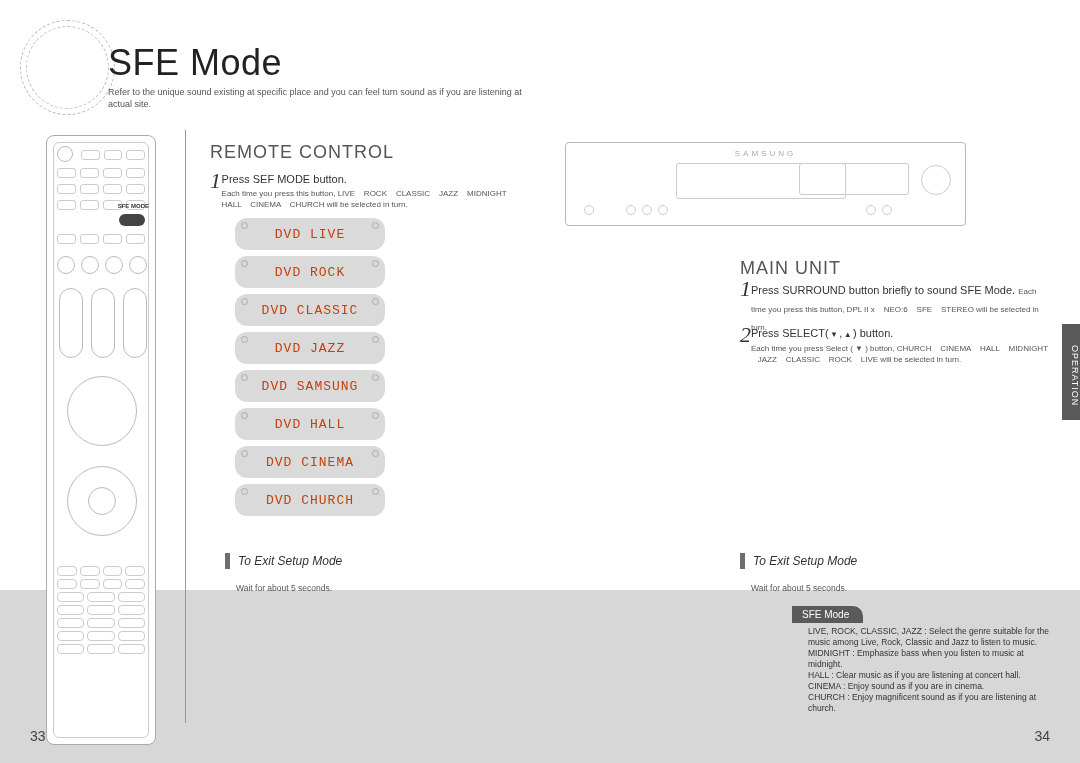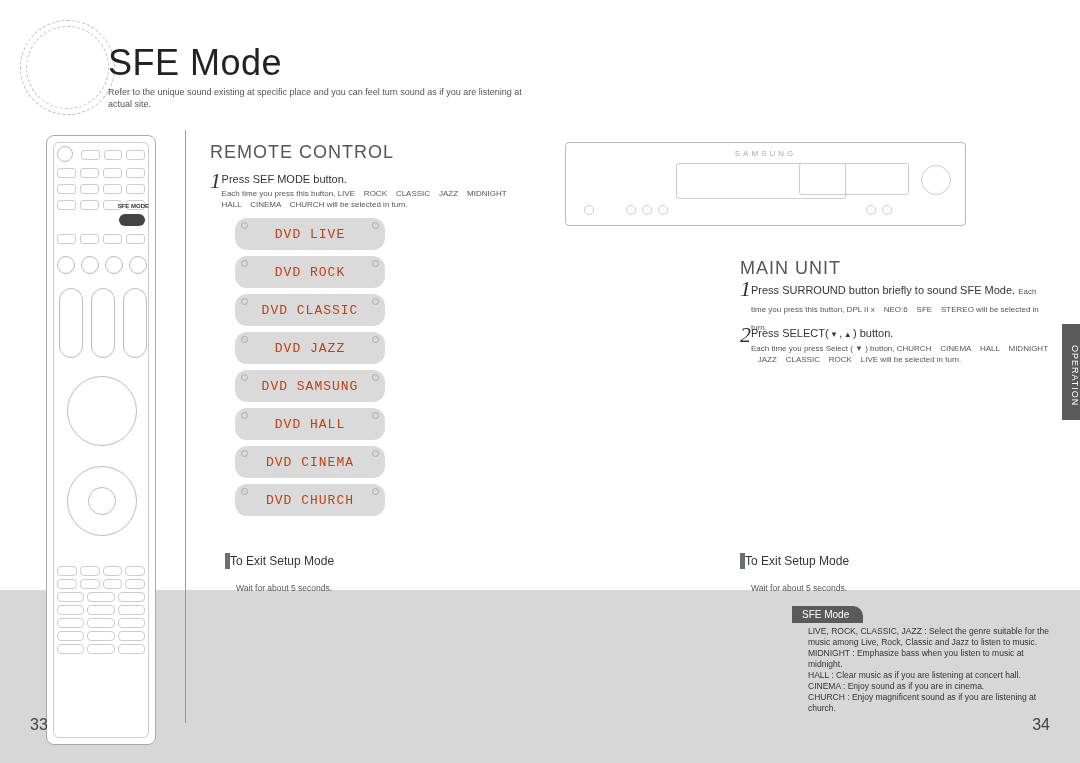--- a/index.html
+++ b/index.html
@@ -33,42 +33,42 @@
   .step .num { font-family: Georgia, 'Times New Roman', serif; font-size:22px; font-style:italic; color:#333; width:18px; line-height:18px; }
   .step .txt { font-size:11px; color:#333; line-height:14px; }
   .step .detail { font-size:8px; color:#555; line-height:11px; margin-top:2px; }
   .step1-rc { left:210px; top:172px; width:320px; }
   .lcd-list { position:absolute; left:235px; top:218px; width:150px; display:flex; flex-direction:column; gap:6px; }
   .lcd { height:32px; background:#dadada; border-radius:12px; position:relative; display:flex; align-items:center; justify-content:center; font-family: Liberation Mono, monospace; font-size:13px; letter-spacing:1px; color:#c2410c; }
   .lcd::before, .lcd::after { content:""; position:absolute; width:5px; height:5px; border:1px solid #aaa; border-radius:50%; top:4px; }
   .lcd::before { left:6px; } .lcd::after { right:6px; }
   .exit-rc { position:absolute; left:225px; top:553px; }
   .exit-mu { position:absolute; left:740px; top:553px; }
-  .exit-bar { display:flex; align-items:center; gap:0; }
+  .exit-bar { display:flex; align-items:center; gap:8px;font-style:italic; }
   .exit-bar .tick { width:5px; height:16px; background:#6a6f77; }
   .exit-bar .label { font-size:12px; color:#333; }
   .exit-note { font-size:8.5px; color:#555; margin-left:11px; margin-top:14px; }
   
   .unit-img { position:absolute; left:565px; top:142px; width:401px; height:84px; border:1px solid #b8b8b8; border-radius:4px; background:#fff; }
   .unit-img .brand { position:absolute; left:50%; top:6px; transform:translateX(-50%); font-size:8px; letter-spacing:3px; color:#aaa; }
   .unit-img .tray { position:absolute; left:110px; top:20px; width:170px; height:36px; border:1px solid #ccc; border-radius:3px; }
   .unit-img .disp { position:absolute; right:56px; top:20px; width:110px; height:32px; border:1px solid #ccc; border-radius:3px; }
   .unit-img .knob { position:absolute; right:14px; top:22px; width:30px; height:30px; border:1px solid #ccc; border-radius:50%; }
   .unit-img .jack { position:absolute; bottom:10px; width:10px; height:10px; border:1px solid #ccc; border-radius:50%; }
   .mu-heading { position:absolute; left:740px; top:258px; font-size:18px; letter-spacing:1px; color:#555; }
   .step1-mu { left:740px; top:280px; width:310px; }
   .step2-mu { left:740px; top:326px; width:310px; }
   .chev { display:inline-block; font-size:9px; vertical-align:middle; }
   
   .sidetab { position:absolute; right:0; top:324px; width:18px; height:96px; background:#5a5a5a; color:#fff; font-size:9px; letter-spacing:1px; writing-mode:vertical-rl; text-align:center; padding-top:8px; }
   
   .info-tab { position:absolute; left:792px; top:606px; background:#5a5a5a; color:#fff; font-size:10px; padding:3px 14px 3px 10px; border-radius:0 10px 0 0; }
   .info-body { position:absolute; left:808px; top:626px; width:250px; font-size:8.5px; line-height:11px; color:#333; }
   
-  .pgnum { position:absolute; bottom:29px; font-size:16px; color:#444; }
+  .pgnum { position:absolute; bottom:19px; font-size:14px; color:#444; }
   .pgnum.left { left:30px; } .pgnum.right { right:30px;margin-top:33px; }
 </style>
 </head>
 <body>
 
 <div class="page">
   <div class="gray-band"></div>
   <div class="divider"></div>
 
   <div class="ring"></div>

